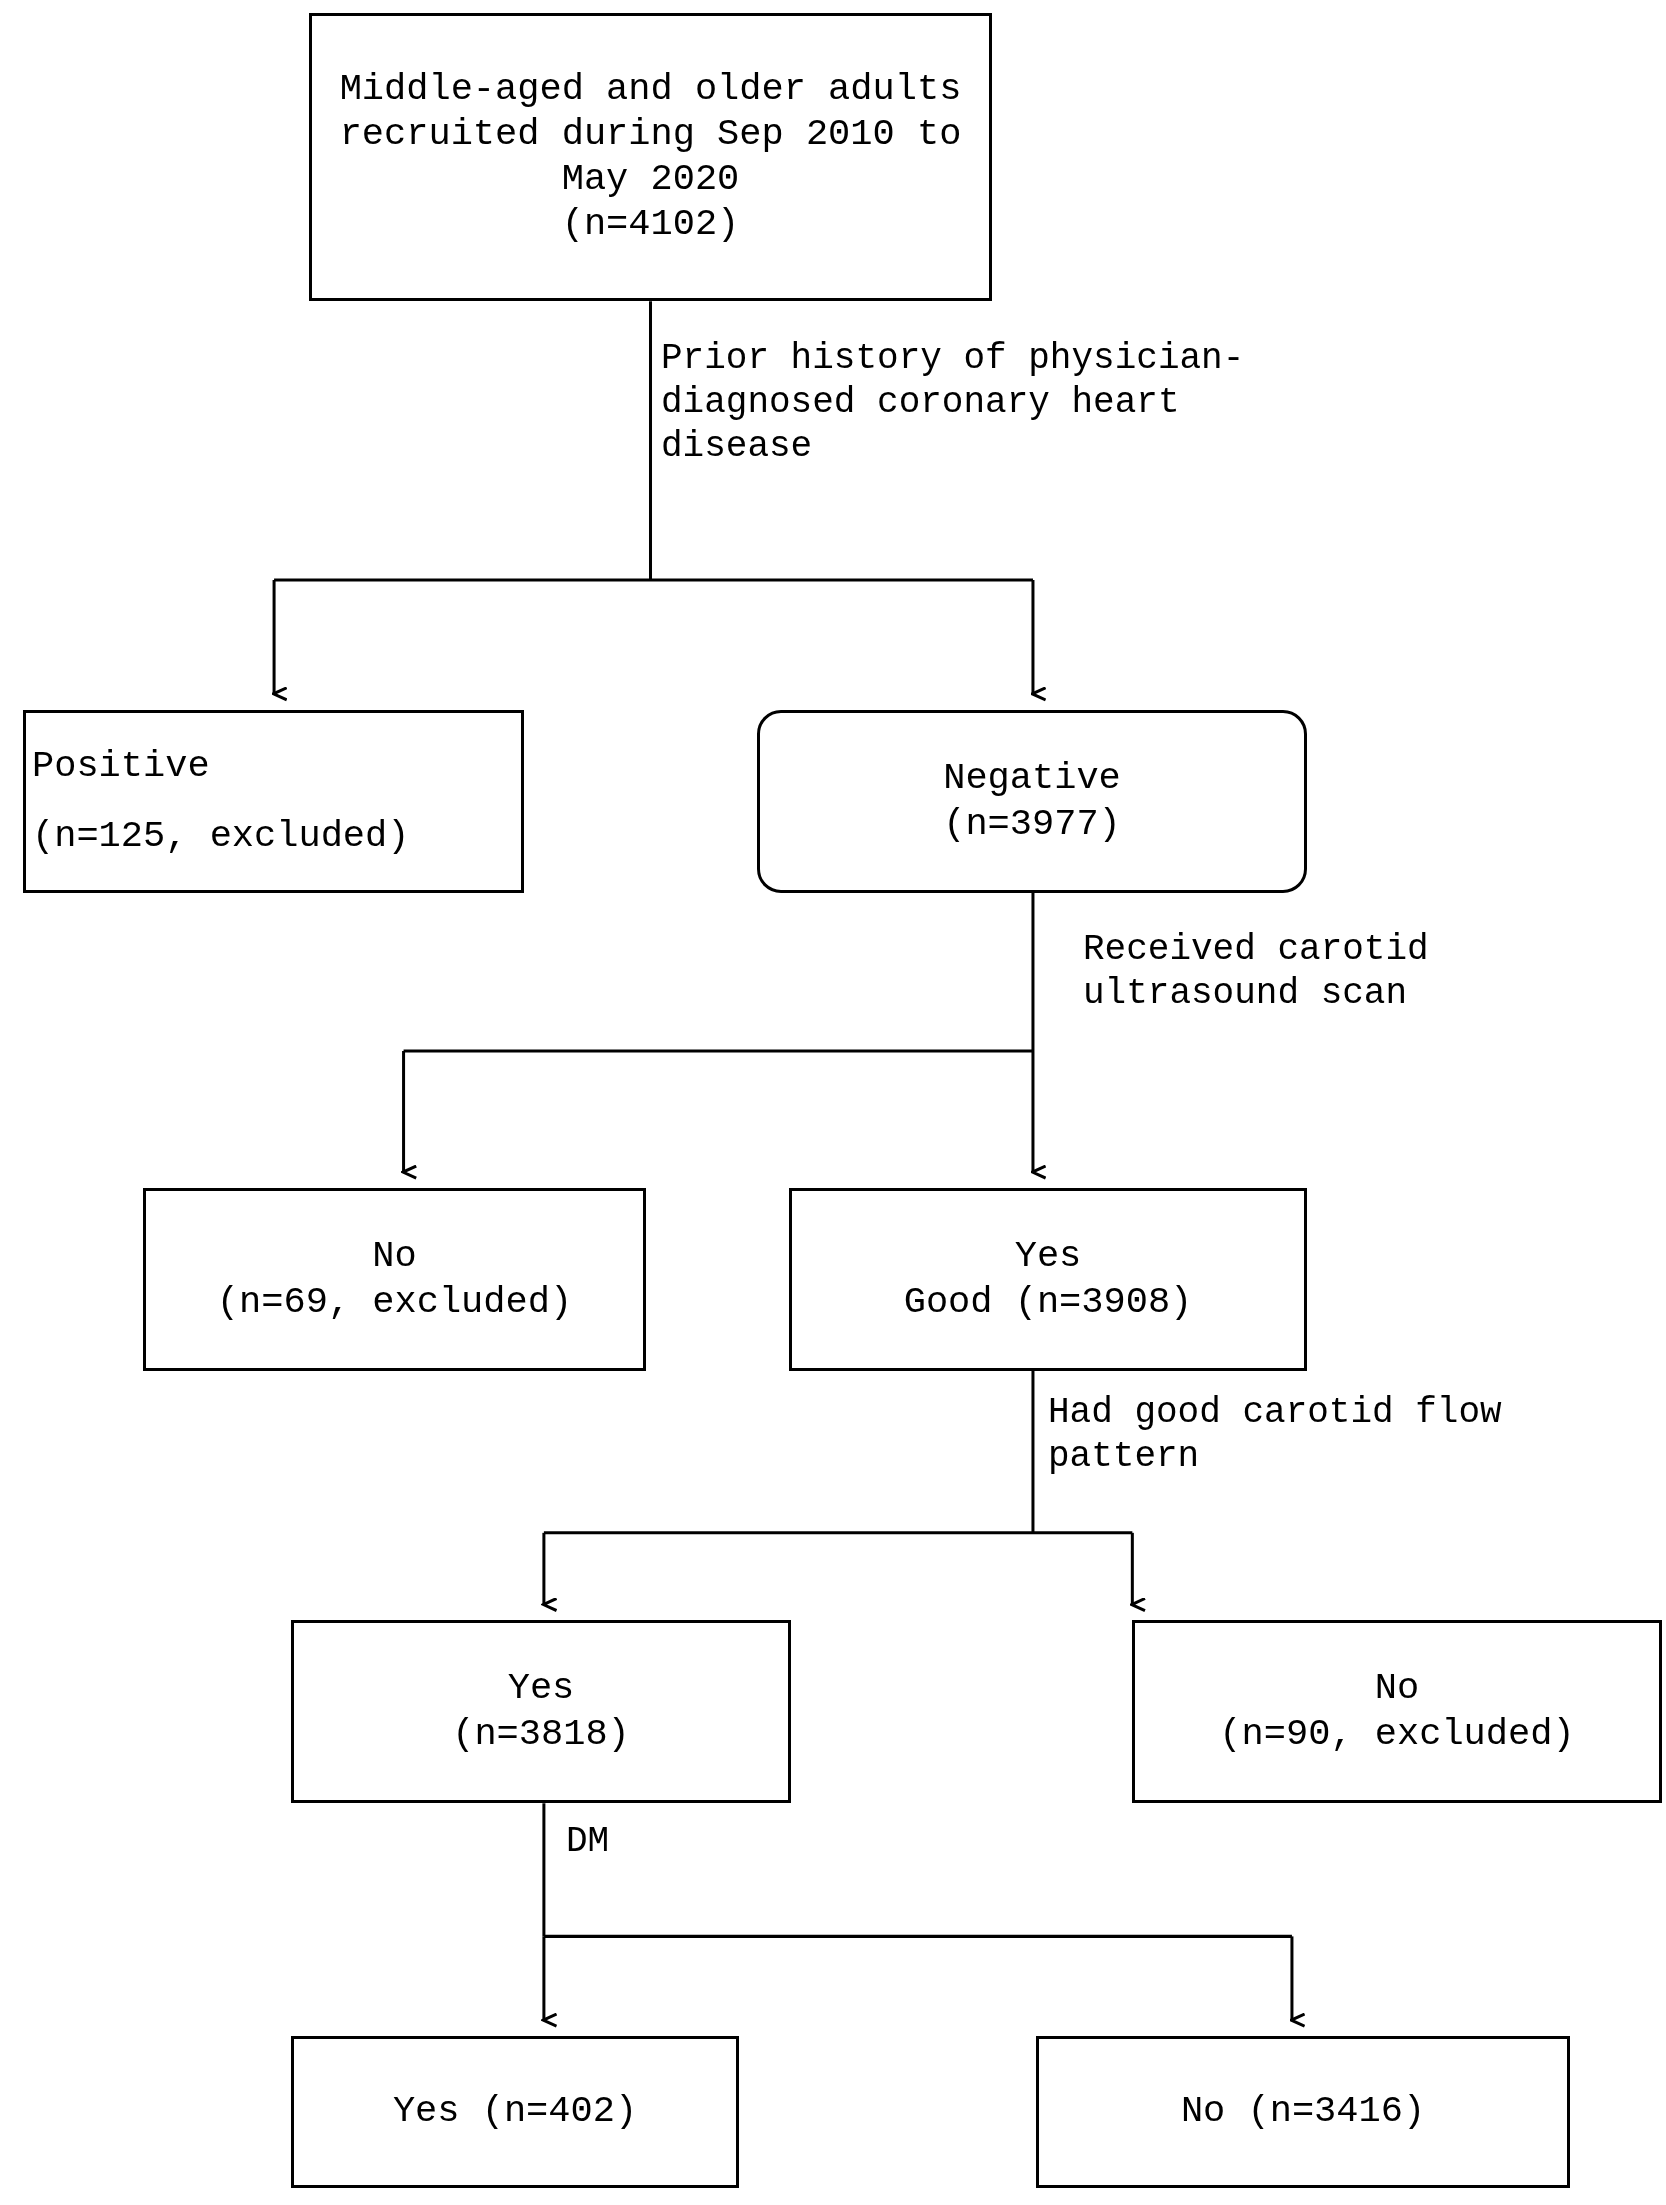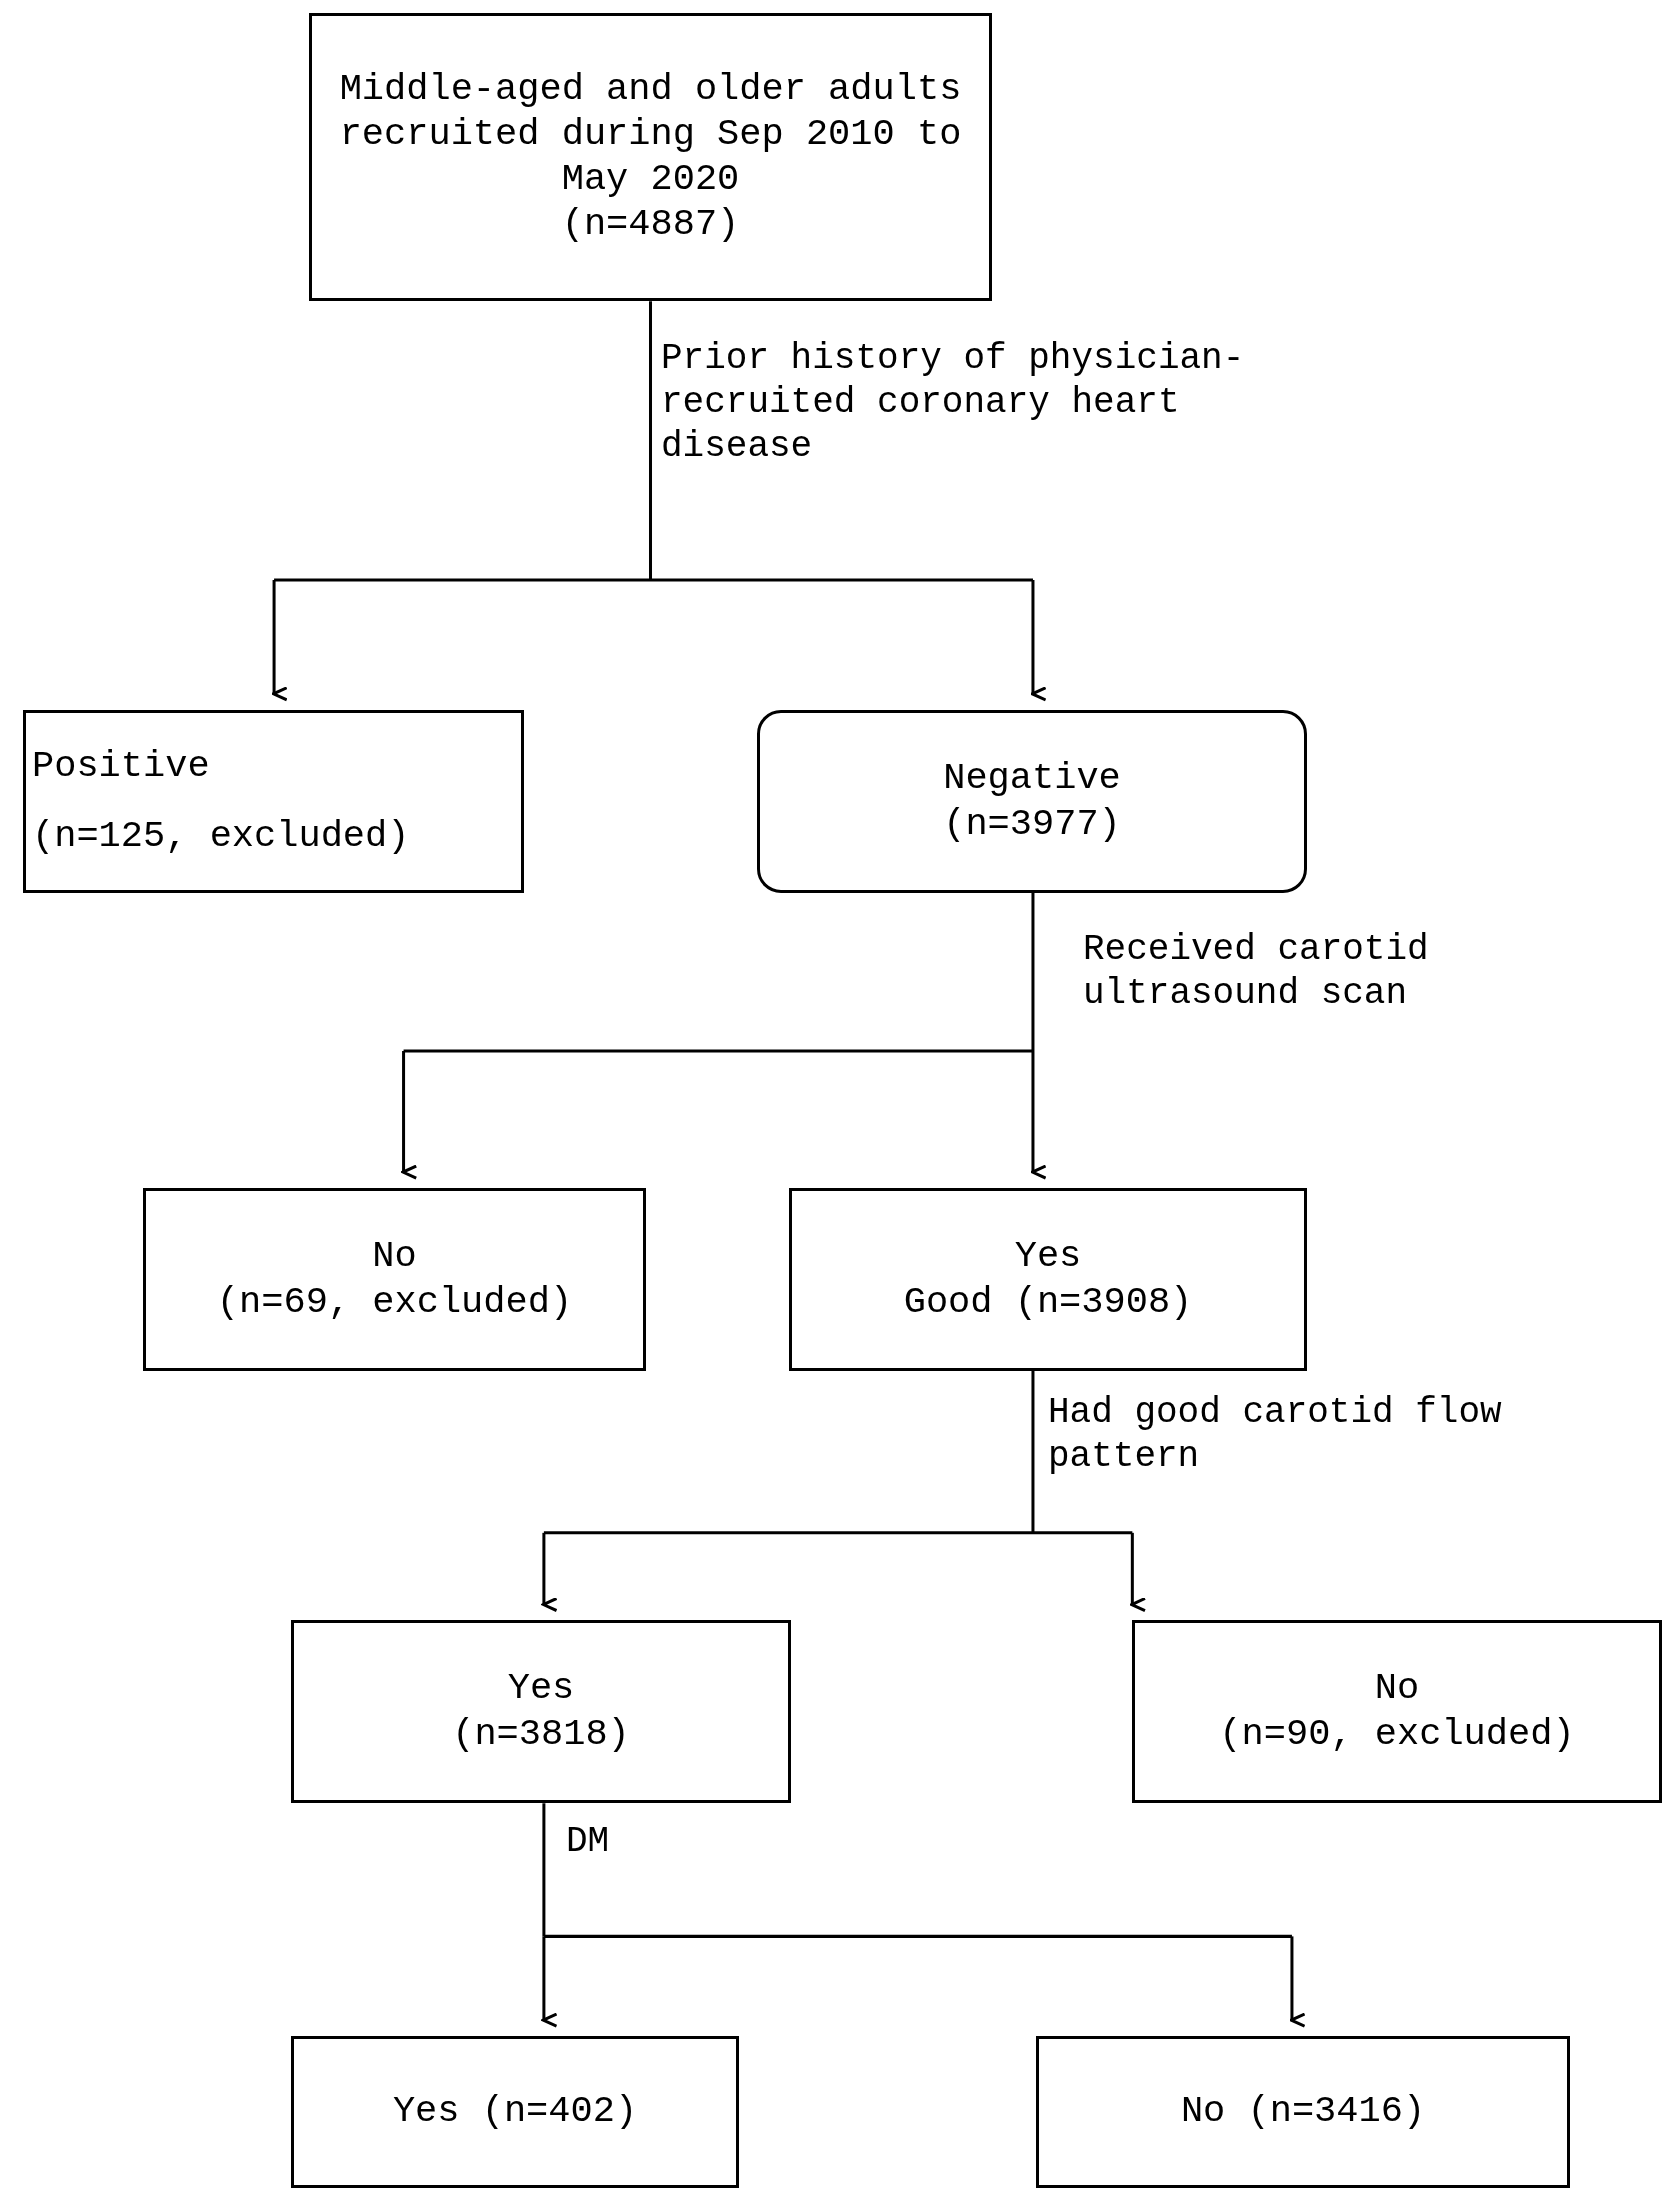--- a/index.html
+++ b/index.html
@@ -87,21 +87,21 @@
 
     <line x1="903" y1="3215" x2="903" y2="3354" marker-end="url(#arrowhead)"></line>
 
     <line x1="2145" y1="3215" x2="2145" y2="3354" marker-end="url(#arrowhead)"></line>
   </svg>
 
   <div class="box" style="left:309px;top:13.3px;width:683px;height:288px;">
     <span class="ln">Middle-aged  and older adults</span>
     <span class="ln">recruited during Sep 2010 to</span>
     <span class="ln">May 2020</span>
-    <span class="ln">(n=4887)</span>
+    <span class="ln">(n=4102)</span>
   </div>
 
   <div class="box indent-left" style="left:23px;top:710px;width:501px;height:183px;">
     <span class="ln">Positive</span>
     <span class="ln">(n=125, excluded)</span>
   </div>
 
   <div class="box" style="left:757px;top:710px;width:550px;height:183px;border-radius:24px;">
     <span class="ln">Negative</span>
     <span class="ln">(n=3977)</span>
@@ -129,21 +129,21 @@
 
   <div class="box" style="left:291px;top:2036px;width:448px;height:152px;">
     <span class="ln">Yes (n=402)</span>
   </div>
 
   <div class="box" style="left:1036px;top:2036px;width:534px;height:152px;">
     <span class="ln">No (n=3416)</span>
   </div>
 
   <div class="edge-label" style="left:661px;top:337px;width:723px;">Prior history of physician-
-recruited coronary heart
+diagnosed coronary heart
 disease</div>
 
   <div class="edge-label" style="left:1083px;top:928px;width:602px;">Received carotid
 ultrasound scan</div>
 
   <div class="edge-label" style="left:1048px;top:1391px;width:614px;">Had good carotid flow
 pattern</div>
 
   <div class="edge-label" style="left:566px;top:1820px;width:241px;">DM</div>
 

